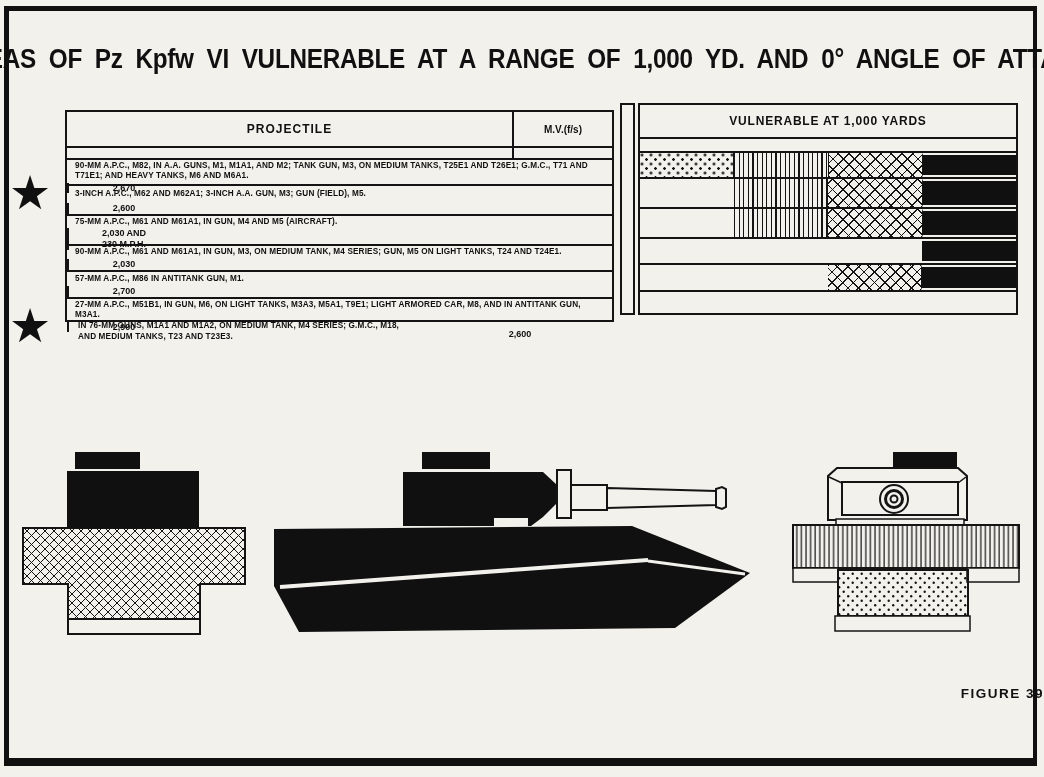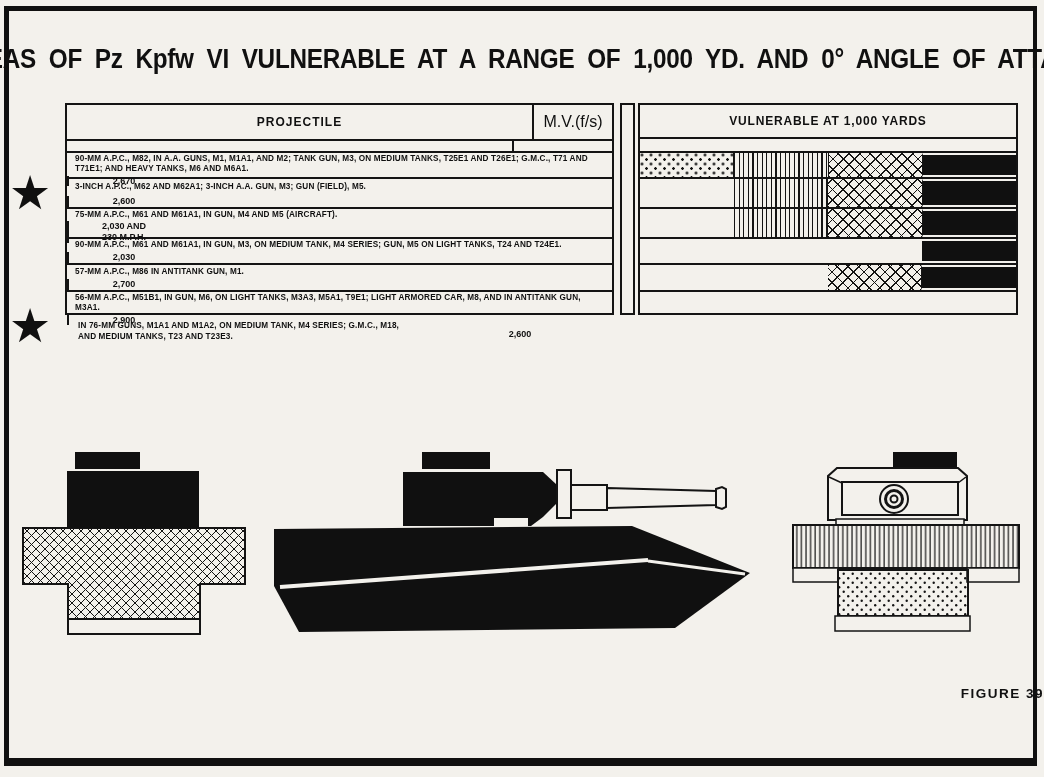--- a/index.html
+++ b/index.html
@@ -7,28 +7,28 @@
        font-family:"Liberation Sans",sans-serif;color:#101010;}
   .sheet{position:relative;width:1044px;height:777px;}
   .frame{position:absolute;left:4px;top:6px;width:1033px;height:760px;box-sizing:border-box;
          border:5px solid #101010;border-bottom-width:8px;border-right-width:4px;}
   
   .title-wrap{position:absolute;left:0;top:44px;width:1044px;display:flex;justify-content:center;}
   .title{font-size:27px;font-weight:bold;white-space:nowrap;letter-spacing:-0.3px;word-spacing:7px;
          transform:scaleX(0.9);transform-origin:center;}
   
   .tbl{position:absolute;box-sizing:border-box;border:2px solid #141414;background:transparent;}
-  .tbl-left{left:65px;top:103px;width:549px;}
+  .tbl-left{left:65px;top:110px;width:549px;}
   .strip{position:absolute;left:620px;top:103px;width:15px;height:212px;box-sizing:border-box;border:2px solid #141414;}
   .tbl-right{left:638px;top:103px;width:380px;}
   .hdr-row{display:flex;height:34px;box-sizing:border-box;}
   .h-proj{flex:1;display:flex;align-items:center;justify-content:center;
           font-size:12px;font-weight:bold;letter-spacing:1px;}
-  .h-mv{width:80px;box-sizing:border-box;border-left:2px solid #141414;display:flex;align-items:center;justify-content:center;
-        font-size:16px;font-weight:normal;}
+  .h-mv{width:100px;box-sizing:border-box;border-left:2px solid #141414;display:flex;align-items:center;justify-content:center;
+        font-size:10px;font-weight:bold;}
   .thin-row{display:flex;height:12px;box-sizing:border-box;border-top:2px solid #141414;}
   .thin-row .sp1{flex:1;}
   .thin-row .sp2{width:100px;box-sizing:border-box;border-left:2px solid #141414;}
   .trow{display:flex;box-sizing:border-box;border-top:2px solid #141414;flex-direction:column;}
   .cell-proj{flex:1;box-sizing:border-box;padding:1px 6px 1px 8px;display:flex;flex-direction:column;justify-content:center;
              font-size:8.2px;font-weight:bold;letter-spacing:0.15px;line-height:1.25;}
   .cell-mv{width:100px;box-sizing:border-box;border-left:2px solid #141414;display:flex;align-items:center;justify-content:center;
            text-align:center;font-size:9px;font-weight:bold;white-space:pre-line;line-height:1.2;padding-left:12px;}
   
   .vheader{height:34px;box-sizing:border-box;display:flex;align-items:center;justify-content:center;
@@ -94,21 +94,21 @@
         </div>
         <div class="trow" style="height: 26px;">
           <div class="cell-proj">90-MM A.P.C., M61 AND M61A1, IN GUN, M3, ON MEDIUM TANK, M4 SERIES; GUN, M5 ON LIGHT TANKS, T24 AND T24E1.</div>
           <div class="cell-mv">2,030</div>
         </div>
         <div class="trow" style="height: 27px;">
           <div class="cell-proj">57-MM A.P.C., M86 IN ANTITANK GUN, M1.</div>
           <div class="cell-mv">2,700</div>
         </div>
         <div class="trow" style="height: 23px;">
-          <div class="cell-proj">56-MM A.P.C., M51B1, IN GUN, M6, ON LIGHT TANKS, M3A3, M5A1, T9E1; LIGHT ARMORED CAR, M8, AND IN ANTITANK GUN, M3A1.</div>
+          <div class="cell-proj">27-MM A.P.C., M51B1, IN GUN, M6, ON LIGHT TANKS, M3A3, M5A1, T9E1; LIGHT ARMORED CAR, M8, AND IN ANTITANK GUN, M3A1.</div>
           <div class="cell-mv">2,900</div>
         </div>
       </div>
   </div>
 
   <div class="strip"></div>
 
   <div class="tbl tbl-right">
     <div class="vheader">VULNERABLE AT 1,000 YARDS</div>
     <div class="vthin"></div>

